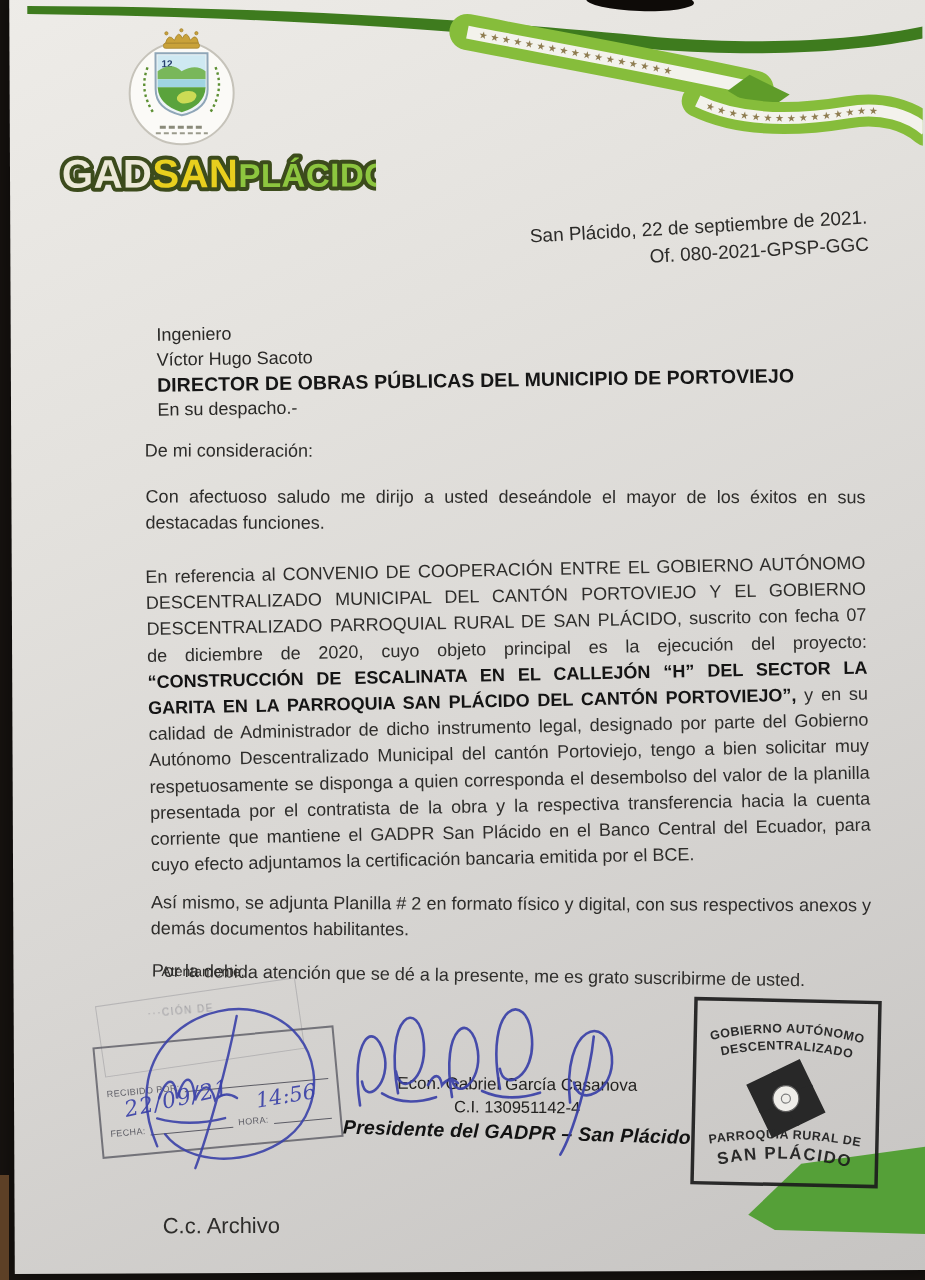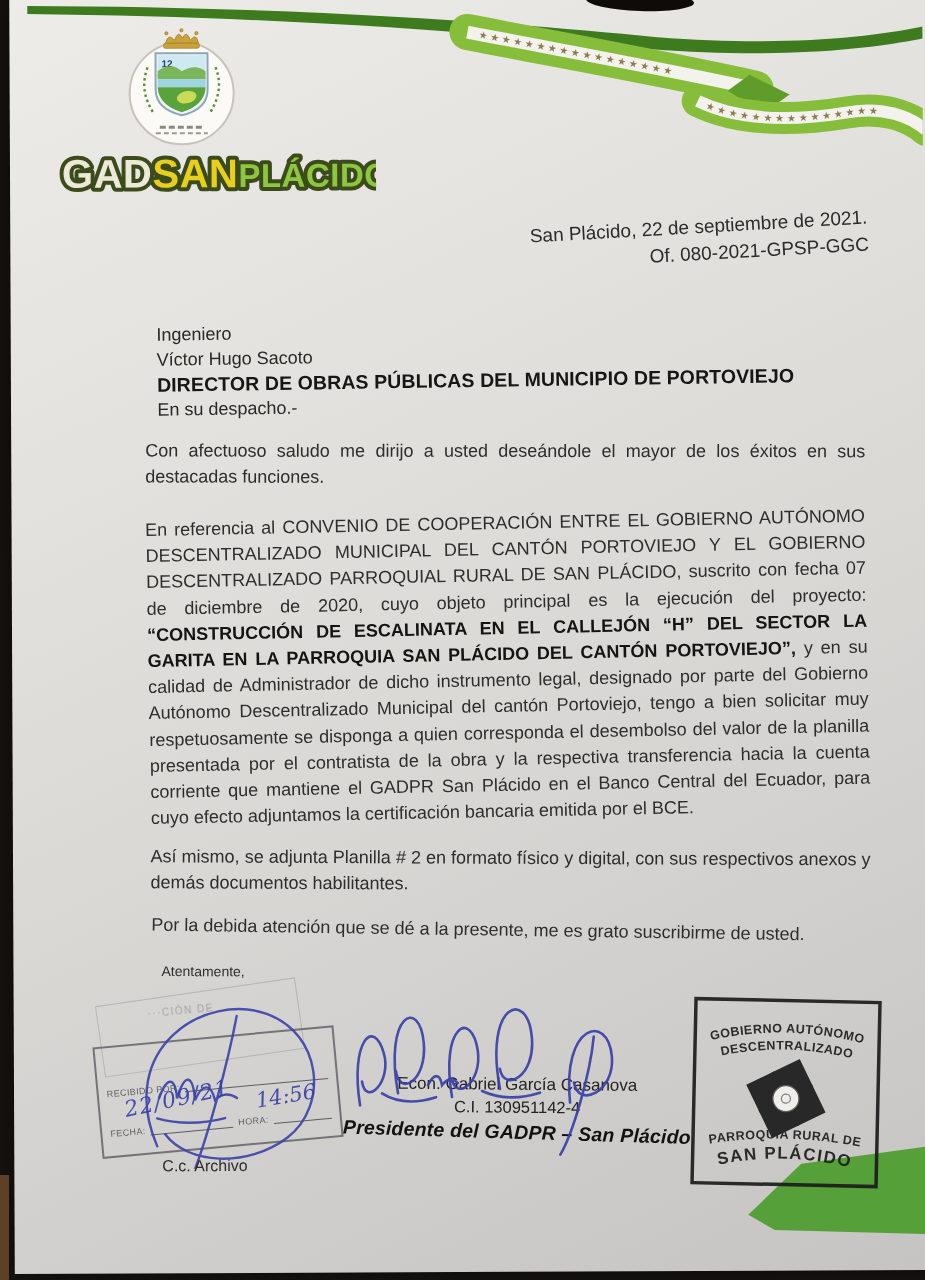--- a/index.html
+++ b/index.html
@@ -36,21 +36,21 @@
     font-size:18px;line-height:26.2px;color:#2e2d2b;text-align:justify;
     transform:rotate(-0.5deg);
   }
   .letter-body p{margin:0 0 20px 0;}
   .letter-body .tilt-a{transform:rotate(0.8deg);}
   .letter-body .tilt-b{transform:rotate(-0.4deg);}
   .letter-body .tilt-c{transform:rotate(1.0deg);}
   .letter-body .tilt-d{transform:rotate(1.6deg);}
   b.seg{font-weight:bold;color:#141414;}
   .closing{position:absolute;left:148px;top:974px;font-size:14px;color:#2e2d2b;transform:rotate(0.5deg);}
-  .cc{position:absolute;left:148px;top:1168px;font-size:16px;color:#2e2d2b;}
+  .cc{position:absolute;left:148px;top:1224px;font-size:22px;color:#2e2d2b;}
   
   .reception-stamp{position:absolute;left:83px;top:1047px;width:242px;height:112px;transform:rotate(-5deg);opacity:.92;}
   .rs-ghost{position:absolute;left:8px;top:-46px;width:200px;height:70px;border:1.4px solid rgba(105,105,115,.32);transform:rotate(-3deg);}
   .rs-faint{position:absolute;left:58px;top:-34px;font-size:10px;letter-spacing:1.5px;color:rgba(100,100,112,.5);filter:blur(.4px);}
   .rs-box{position:absolute;inset:0;border:2px solid rgba(78,78,88,.78);}
   .rs-row{position:absolute;left:8px;right:8px;display:flex;align-items:flex-end;gap:5px;}
   .rs-row1{top:38px;}
   .rs-row2{top:78px;}
   .rs-label{font-size:9px;color:#55555e;letter-spacing:.4px;white-space:nowrap;}
   .rs-line{flex:1;border-bottom:1.6px solid #52525c;height:12px;}
@@ -128,20 +128,21 @@
     </div>
 
     <div class="addressee">
       <div>Ingeniero</div>
       <div>Víctor Hugo Sacoto</div>
       <div class="pos">DIRECTOR DE OBRAS PÚBLICAS DEL MUNICIPIO DE PORTOVIEJO</div>
       <div>En su despacho.-</div>
     </div>
 
     <div class="letter-body">
+      <p class="tilt-a">De mi consideración:</p>
       <p class="tilt-a">Con afectuoso saludo me dirijo a usted deseándole el mayor de los éxitos en sus destacadas funciones.</p>
       <p class="tilt-b"><span>En referencia al CONVENIO DE COOPERACIÓN ENTRE EL GOBIERNO AUTÓNOMO DESCENTRALIZADO MUNICIPAL DEL CANTÓN PORTOVIEJO Y EL GOBIERNO DESCENTRALIZADO PARROQUIAL RURAL DE SAN PLÁCIDO, suscrito con fecha 07 de diciembre de 2020, cuyo objeto principal es la ejecución del proyecto: </span><b class="seg">“CONSTRUCCIÓN DE ESCALINATA EN EL CALLEJÓN “H” DEL SECTOR LA GARITA EN LA PARROQUIA SAN PLÁCIDO DEL CANTÓN PORTOVIEJO”,</b><span> y en su calidad de Administrador de dicho instrumento legal, designado por parte del Gobierno Autónomo Descentralizado Municipal del cantón Portoviejo, tengo a bien solicitar muy respetuosamente se disponga a quien corresponda el desembolso del valor de la planilla presentada por el contratista de la obra y la respectiva transferencia hacia la cuenta corriente que mantiene el GADPR San Plácido en el Banco Central del Ecuador, para cuyo efecto adjuntamos la certificación bancaria emitida por el BCE.</span></p>
       <p class="tilt-c">Así mismo, se adjunta Planilla # 2 en formato físico y digital, con sus respectivos anexos y demás documentos habilitantes.</p>
       <p class="tilt-d">Por la debida atención que se dé a la presente, me es grato suscribirme de usted.</p>
     </div>
     <div class="closing">Atentamente,</div>
 
     <div class="reception-stamp">
       <div class="rs-ghost"></div>
       <div class="rs-faint">···CIÓN DE</div>

